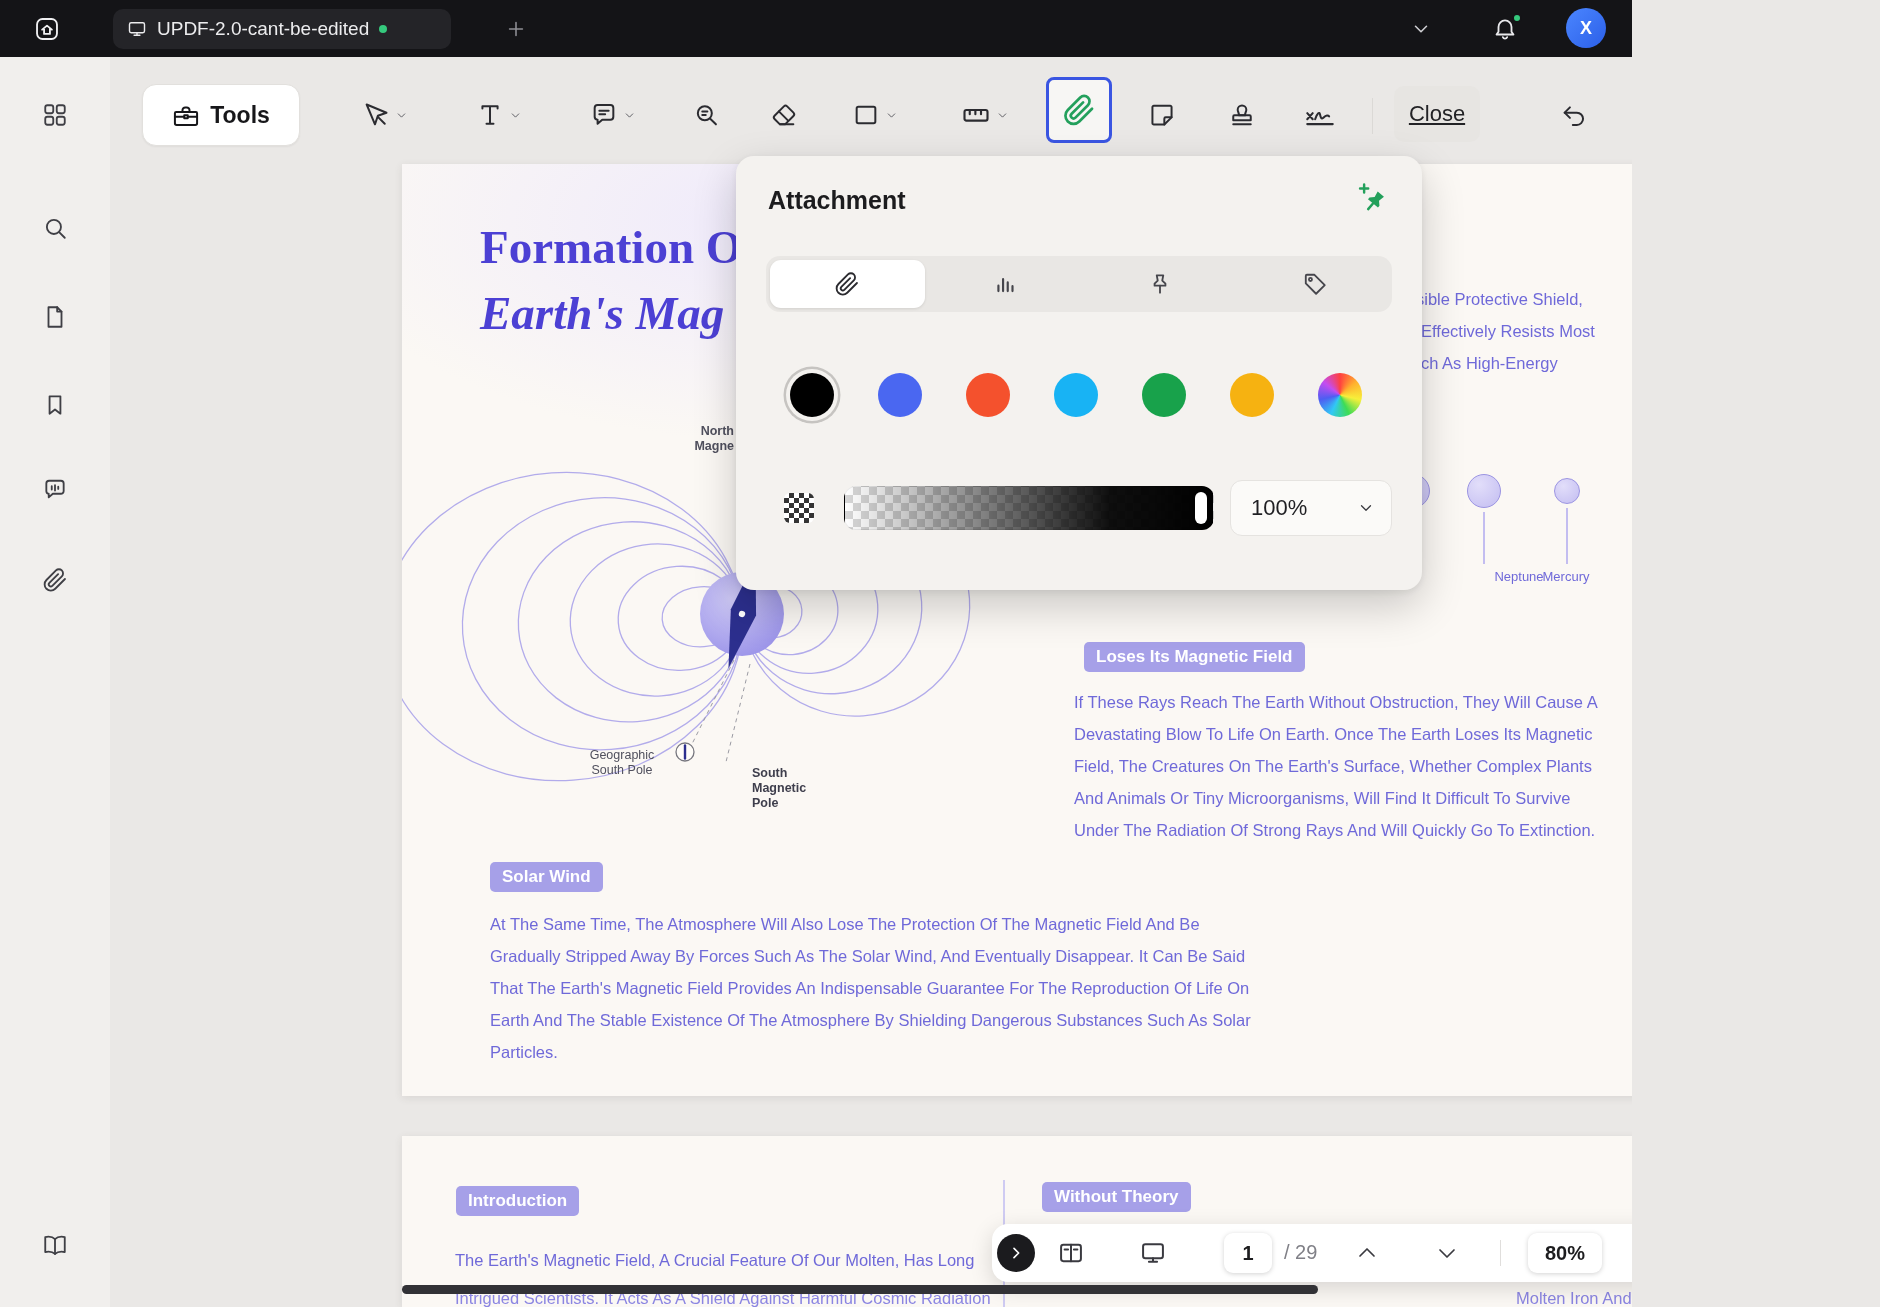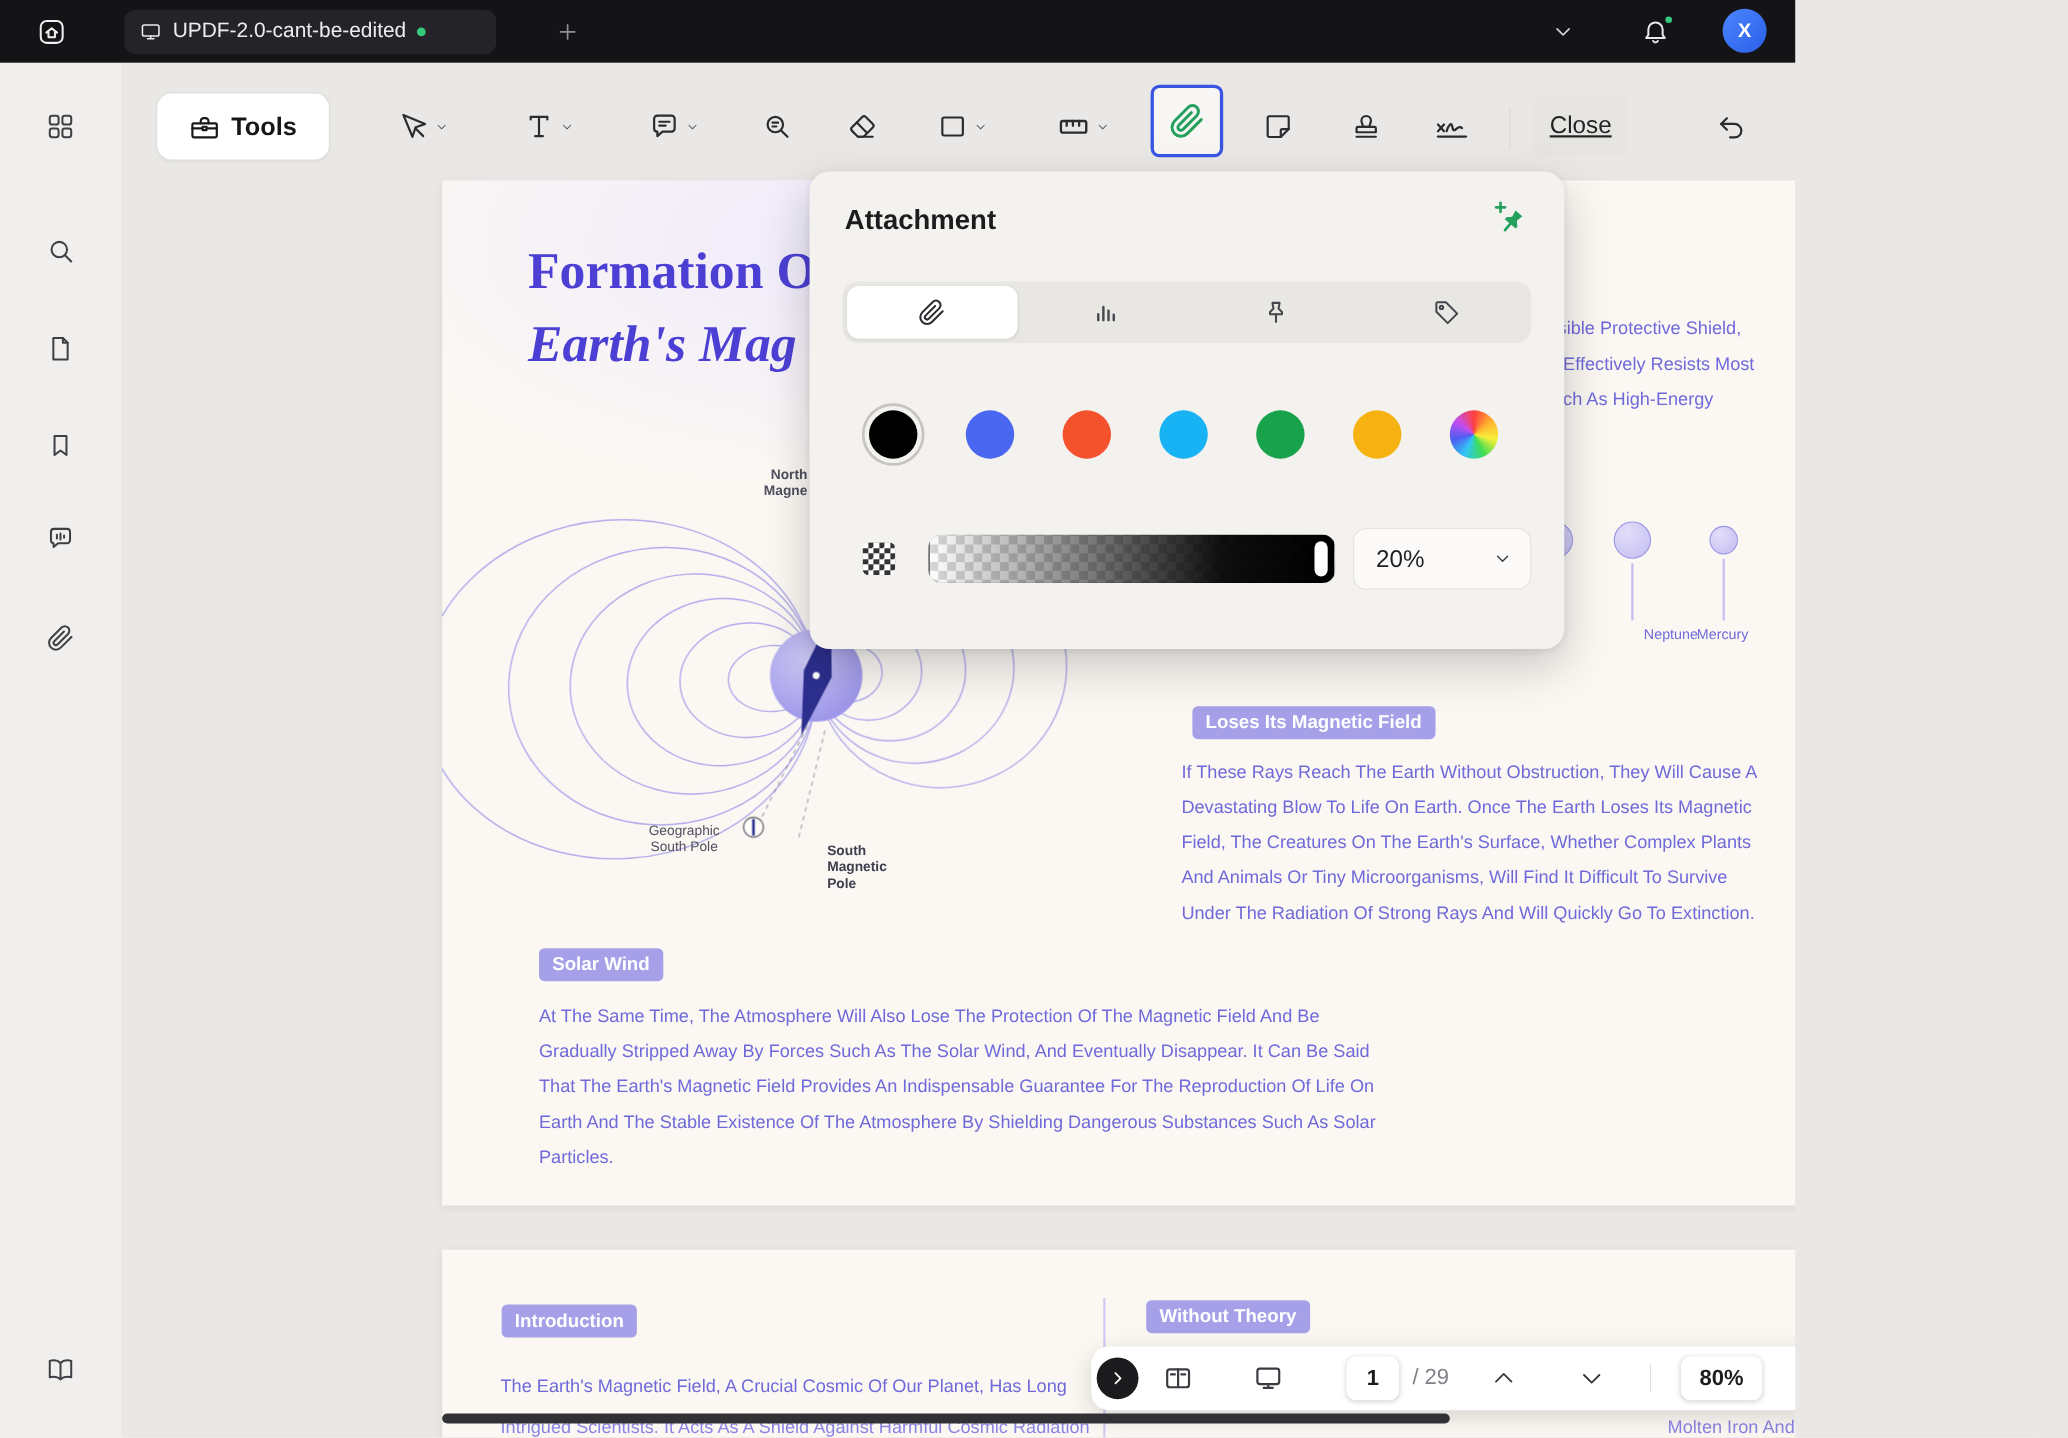--- a/index.html
+++ b/index.html
@@ -460,21 +460,21 @@
     <div class="para" style="left:672px; top:522px; width:540px;">If These Rays Reach The Earth Without Obstruction, They Will Cause A Devastating Blow To Life On Earth. Once The Earth Loses Its Magnetic Field, The Creatures On The Earth's Surface, Whether Complex Plants And Animals Or Tiny Microorganisms, Will Find It Difficult To Survive Under The Radiation Of Strong Rays And Will Quickly Go To Extinction.</div>
 
     <div class="badge" style="left:88px; top:698px;">Solar Wind</div>
     <div class="para" style="left:88px; top:744px; width:762px;">At The Same Time, The Atmosphere Will Also Lose The Protection Of The Magnetic Field And Be Gradually Stripped Away By Forces Such As The Solar Wind, And Eventually Disappear. It Can Be Said That The Earth's Magnetic Field Provides An Indispensable Guarantee For The Reproduction Of Life On Earth And The Stable Existence Of The Atmosphere By Shielding Dangerous Substances Such As Solar Particles.</div>
   </div>
 
   <div class="page page2">
     <div class="badge" style="left:54px; top:50px;">Introduction</div>
     <div class="vdiv" style="left:601px; top:44px; height:130px;"></div>
     <div class="badge" style="left:640px; top:46px;">Without Theory</div>
-    <div class="para" style="left:53px; top:104px; width:560px; line-height:40px;">The Earth's Magnetic Field, A Crucial Cosmic Of Our Planet, Has Long</div>
+    <div class="para" style="left:53px; top:104px; width:560px; line-height:40px;">The Earth's Magnetic Field, A Crucial Feature Of Our Molten, Has Long</div>
     <div class="para faint" style="left:53px; top:146px; width:580px;">Intrigued Scientists. It Acts As A Shield Against Harmful Cosmic Radiation</div>
     <div class="para faint" style="left:1114px; top:146px; width:220px;">Molten Iron And</div>
   </div>
 
   <div class="popup">
     <div class="popup-title">Attachment</div>
     <div class="pin-add">
       <span>
           <svg width="38" height="38" viewBox="0 0 28 28" fill="none" stroke="#23a05b" stroke-width="1.8" stroke-linecap="round" stroke-linejoin="round">
             <g transform="rotate(40 16 15)">
@@ -524,21 +524,21 @@
         <div class="swatch" style="background: rgb(24, 179, 244);"></div>
         <div class="swatch" style="background: rgb(24, 162, 75);"></div>
         <div class="swatch" style="background: rgb(246, 178, 17);"></div>
         <div class="swatch rainbow"></div>
       </div>
     <div class="checker-chip"></div>
     <div class="op-slider">
       <div class="op-handle"></div>
     </div>
     <div class="op-select">
-      <span class="val">20%</span>
+      <span class="val">100%</span>
       <span class="chev">
           <svg class="ic" width="18" height="18" viewBox="0 0 24 24">
             <path d="M6 9l6 6 6-6"></path>
           </svg>
         </span>
     </div>
   </div>
 
   <div class="bottombar">
     <div class="bb nav-circle">

